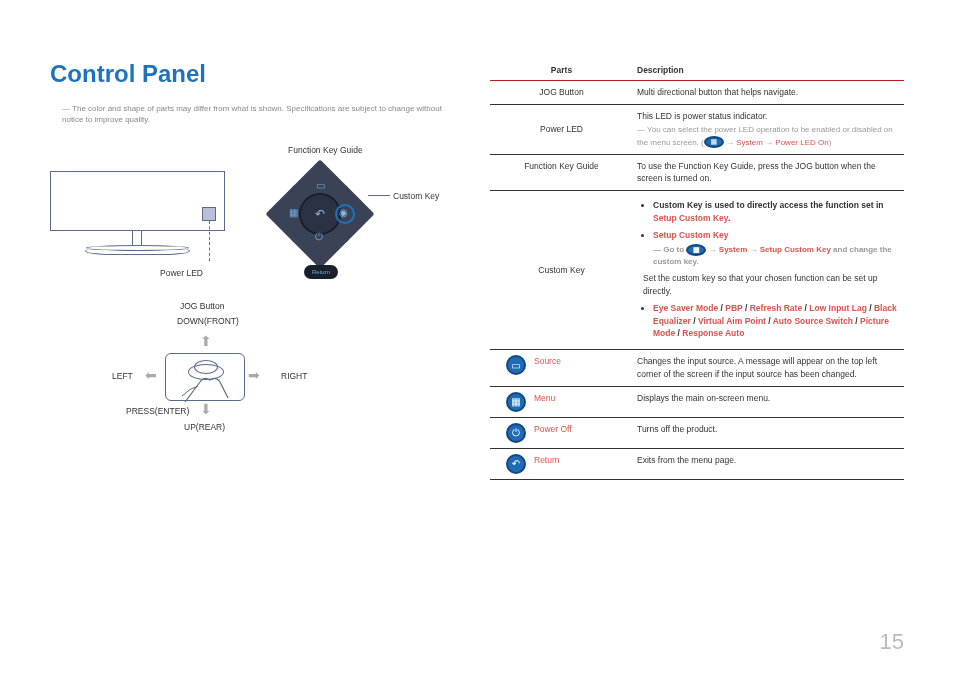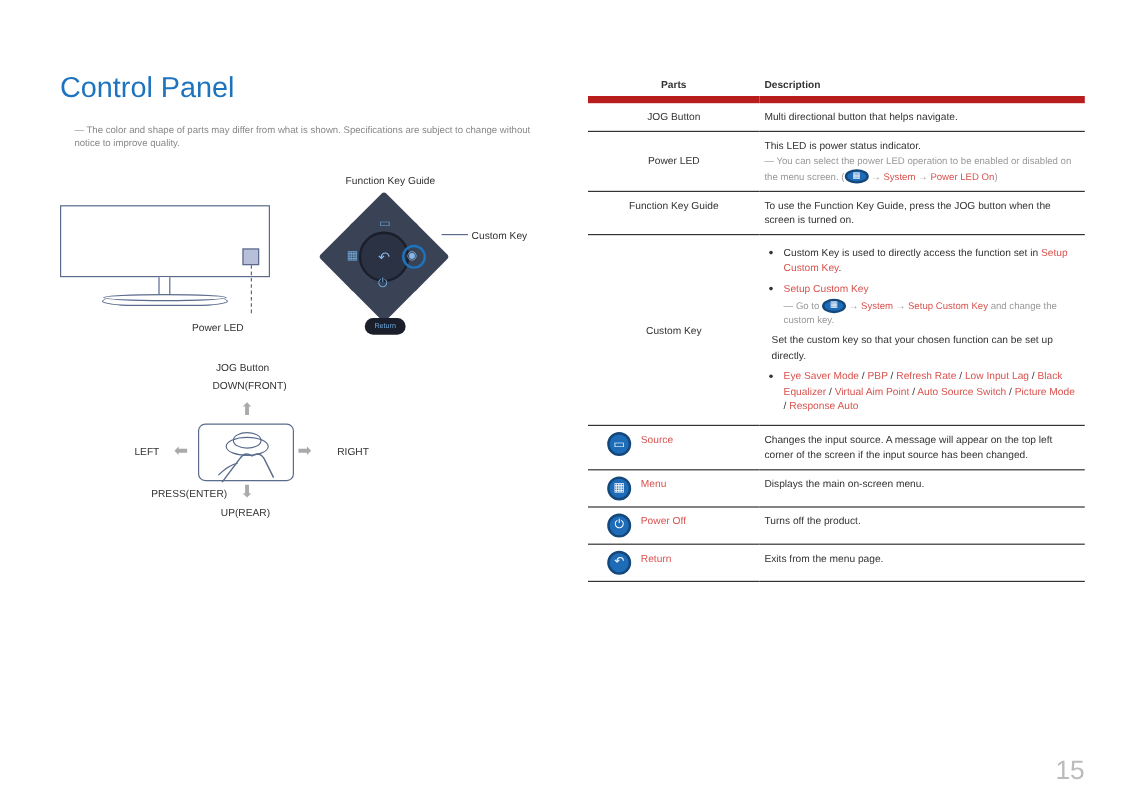--- a/index.html
+++ b/index.html
@@ -14,21 +14,21 @@
   }
   .page {
     display: flex;
     padding: 60px 50px 0 50px;
     gap: 40px;
   }
   .left-col { width: 400px; }
   .right-col { flex: 1; }
   h1 {
     font-size: 24px;
-    font-weight: 400;
+    font-weight: 700;
     color: #1e73be;
     margin-bottom: 15px;
   }
   .note-dash { color: #999; }
   .disclaimer {
     font-size: 8px;
     color: #888;
     line-height: 1.4;
     margin-bottom: 8px;
     padding-left: 12px;
@@ -116,35 +116,35 @@
   .jog-knob2 { position:absolute; left:22px; top:10px; width:36px; height:16px; border:1.5px solid #5a6b8c; border-radius:50%; }
   .jog-hand { position:absolute; left:14px; top:20px; width:50px; height:28px; }
   .arrow { position:absolute; font-size:14px; color:#aaa; }
   .arrow-up { left: 150px; top: 200px; }
   .arrow-down { left: 150px; top: 268px; }
   .arrow-left { left: 95px; top: 234px; }
   .arrow-right { left: 198px; top: 234px; }
 
   
   .table { width: 100%; border-collapse: collapse; font-size: 8.5px; }
-  .table th { text-align: left; font-weight: bold; padding: 5px 4px; border-bottom: 6px solid #b91c1c; }
+  .table th { text-align: left; font-weight: bold; padding: 5px 4px; border-bottom: 1px solid #b91c1c; }
   .table td { padding: 5px 4px; border-bottom: 0.5px solid #333; vertical-align: top; line-height: 1.5; }
   .table .parts-cell { width: 135px; text-align: center; }
   .table .parts-cell.with-icon { display:flex; align-items:flex-start; gap:8px; text-align:left; padding-left:12px; }
   .icon-circ {
     width: 20px; height: 20px; min-width:20px;
     border-radius: 50%;
     background: #1e6bb8; border: 2px solid #14477a;
     display:flex; align-items:center; justify-content:center;
     color:#fff; font-size:10px;
   }
   .setup-link { color: #d9534f; }
   .grey { color: #999; font-size: 8px; }
   .arrow-sep { color: #999; }
-  ul.bul { list-style: disc; padding-left: 16px; margin: 3px 0; }
+  ul.bul { list-style: disc; padding-left: 16px; margin: 3px 0; font-weight: bold; }
   ul.bul li { margin-bottom: 4px; }
   .page-num {
     position: absolute; right: 50px; bottom: 20px;
     font-size: 22px; color: #bbb;
   }
 </style>
 </head>
 <body>
 
 <div class="page">

